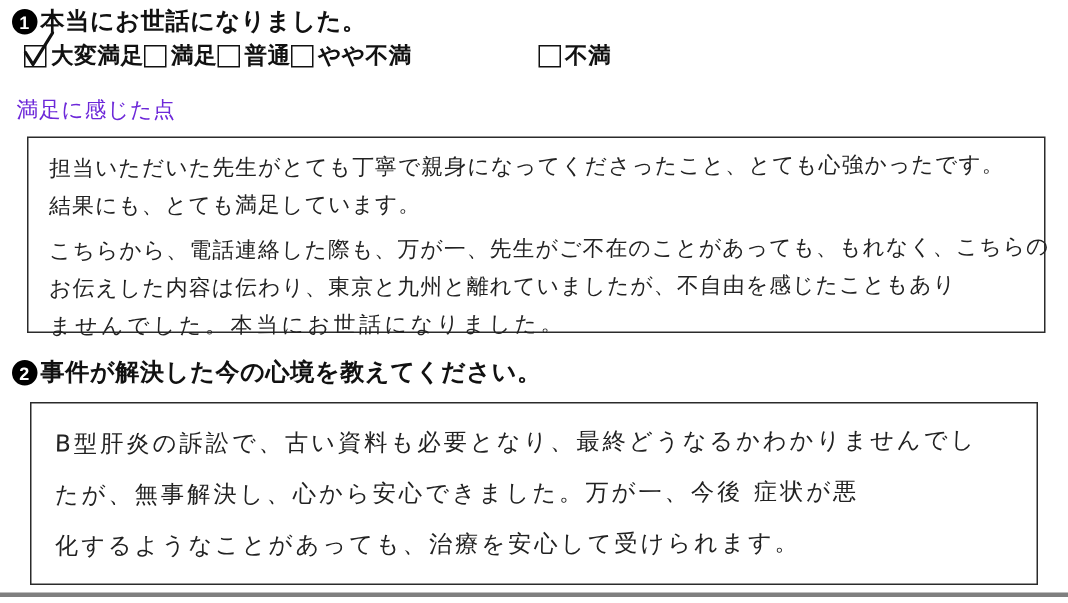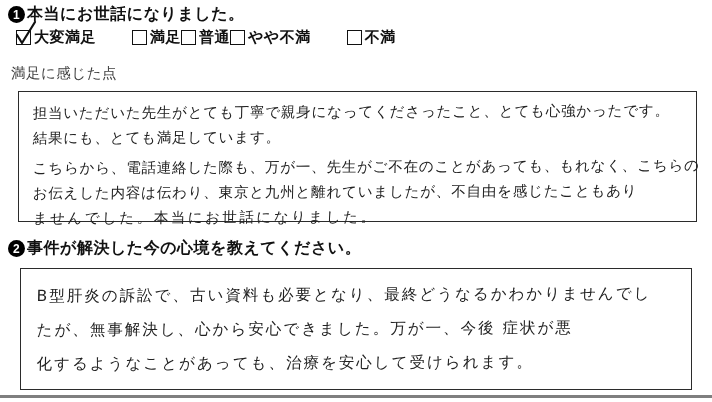--- a/index.html
+++ b/index.html
@@ -37,21 +37,21 @@
     display:none;position:absolute;left:-3px;top:-11px;
     width:24px;height:27px;pointer-events:none;
   }
   .checkmark.on{display:block;}
   .option-label{
     font-size:15px;font-weight:700;letter-spacing:0.5px;color:#111;
     white-space:nowrap;
   }
 
   .section-label{
-    font-size:14.5px;font-weight:400;letter-spacing:0.5px;color:#404040;
+    font-size:14.5px;font-weight:400;letter-spacing:0.5px;color:#6d28d9;
   }
 
   
   .answer-box{
     border:1.8px solid #2b2b2b;background:#fff;
     box-sizing:border-box;
   }
   .hand{
     font-family:"DejaVu Sans","Liberation Sans",sans-serif;
     color:#222;
@@ -77,39 +77,39 @@
 
 <div class="abs options-row">
   <div class="option" style="margin-left:0;">
     <span class="cbox">
       <svg class="checkmark on" viewBox="0 0 24 27">
         <polyline points="3,15 8,23 21,2" fill="none" stroke="#111" stroke-width="2.2" stroke-linecap="round" stroke-linejoin="round"></polyline>
       </svg>
     </span>
     <span class="option-label">大変満足</span>
   </div>
-  <div class="option" style="margin-left:36px;">
+  <div class="option" style="">
     <span class="cbox">
       
     </span>
     <span class="option-label">満足</span>
   </div>
   <div class="option" style="">
     <span class="cbox">
       
     </span>
     <span class="option-label">普通</span>
   </div>
   <div class="option" style="">
     <span class="cbox">
       
     </span>
     <span class="option-label">やや不満</span>
   </div>
-  <div class="option" style="padding-left:36px;">
+  <div class="option" style="margin-left:48px;padding-left:36px;">
     <span class="cbox">
       
     </span>
     <span class="option-label">不満</span>
   </div>
 </div>
 
 <div class="abs section-label" style="left:11px;top:64px;">満足に感じた点</div>
 
 <div class="abs answer-box" style="left:18px;top:91px;width:679px;height:131px;padding:9px 14px;">

